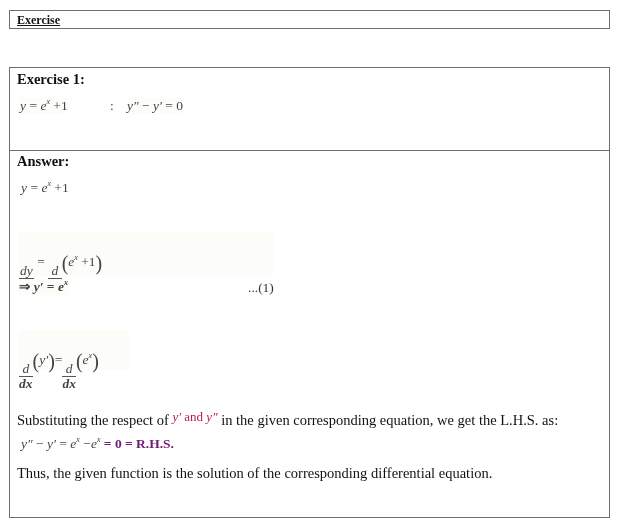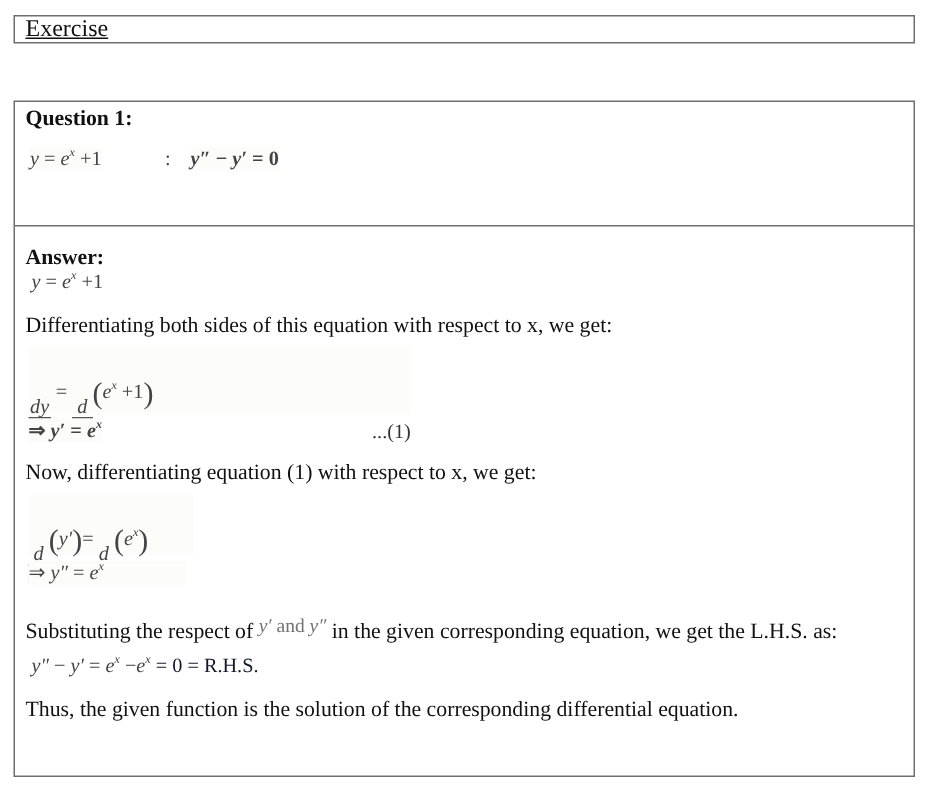--- a/index.html
+++ b/index.html
@@ -1,88 +1,83 @@
 <!DOCTYPE html>
 <html><head>
   <meta charset="utf-8">
   <style>
     html, body { margin: 0; padding: 0; background: #ffffff; }
     body { width: 619px; height: 524px; position: relative; overflow: hidden;
            font-family: "Liberation Serif", serif; color: #111; }
     .box { position: absolute; border: 1px solid #6e6e6e; box-sizing: border-box; background: #fff; }
     #exercise-box { left: 9px; top: 10px; width: 601px; height: 19px; }
-    #exercise-title { position: absolute; left: 7px; top: 0px; font-weight: normal; font-size: 16px;
+    #exercise-title { position: absolute; left: 7px; top: 0px; font-weight: bold; font-size: 12px;
                       text-decoration: underline; line-height: 18px; }
     #qa-box { left: 9px; top: 67px; width: 601px; height: 451px; }
     .divider { position: absolute; left: 0; right: 0; top: 82px; height: 0; border-top: 1px solid #6e6e6e; }
     .heading { position: absolute; left: 7px; font-weight: bold; font-size: 14.5px; line-height: 18px; }
     .para { position: absolute; left: 7px; font-size: 14.5px; line-height: 18px; white-space: nowrap; }
     .math { position: absolute; font-family: "Liberation Serif", serif; font-size: 13.5px;
             color: #444; white-space: nowrap; line-height: 16px; }
     .math i { font-style: italic; }
     .math sup { font-size: 8px; vertical-align: 6px; line-height: 0; font-style: italic; }
     .frac { display: inline-block; vertical-align: middle; text-align: center; font-style: italic; margin-top: 32px; }
     .frac .num { display: block; border-bottom: 1px solid #555; padding: 0 1px; line-height: 14px; }
     .frac .den { display: block; line-height: 14px; font-weight: bold; }
     .paren { font-size: 20px; vertical-align: middle; font-style: normal; }
     .eqn-bg { background: #fcfcf8; }
-    .inline-math { font-style: italic; font-size: 13px; color: #737373; vertical-align: 4px; }
+    .inline-math { font-style: italic; font-size: 13px; color: #be185d; vertical-align: 4px; }
   </style>
 </head>
 <body>
 
 <div class="box" id="exercise-box">
   <span id="exercise-title">Exercise</span>
 </div>
 
 <div class="box" id="qa-box">
 
-  <div class="heading" style="top:2px;">Question 1:</div>
+  <div class="heading" style="top:2px;">Exercise 1:</div>
 
   <div class="math eqn-bg" style="left:10px; top:30px;">
     <i>y</i> <span>=</span> <i>e</i><sup>x</sup> <span>+1</span>
   </div>
   <div class="math" style="left:100px; top:30px;">:</div>
-  <div class="math eqn-bg" style="left:117px; top:30px;font-weight:bold;">
+  <div class="math eqn-bg" style="left:117px; top:30px;">
     <i>y″</i> <span>−</span> <i>y′</i> <span>=</span> <span>0</span>
   </div>
 
   <div class="divider"></div>
 
-  <div class="heading" style="top:95px;">Answer:</div>
+  <div class="heading" style="top:84px;">Answer:</div>
 
   <div class="math" style="left:11px; top:112px;">
     <i>y</i> <span>=</span> <i>e</i><sup>x</sup> <span>+1</span>
   </div>
 
-  <div class="para" style="top:140px;">Differentiating both sides of this equation with respect to x, we get:</div>
 
   <div class="math eqn-bg" style="left:9px; top:164px; width:255px; height:44px;">
     <span class="frac"><span class="num">dy</span><span class="den">dx</span></span>
     <span>=</span>
     <span class="frac"><span class="num">d</span><span class="den">dx</span></span><span class="paren">(</span><i>e</i><sup>x</sup> <span>+1</span><span class="paren">)</span>
   </div>
   <div class="math eqn-bg" style="left:9px; top:211px;font-weight:bold;">
     <span>⇒</span> <i>y′</i> <span>=</span> <i>e</i><sup>x</sup>
   </div>
   <div class="math" style="left:238px; top:212px; color:#333;">...(1)</div>
 
-  <div class="para" style="top:238px;">Now, differentiating equation (1) with respect to x, we get:</div>
 
   <div class="math eqn-bg" style="left:9px; top:262px; width:110px; height:40px;">
     <span class="frac"><span class="num">d</span><span class="den">dx</span></span><span class="paren">(</span><i>y′</i><span class="paren">)</span><span>=</span><span class="frac"><span class="num">d</span><span class="den">dx</span></span><span class="paren">(</span><i>e</i><sup>x</sup><span class="paren">)</span>
-  </div>
-  <div class="math eqn-bg" style="left:9px; top:306px; width:105px;">
-    <span>⇒</span> <i>y″</i> <span>=</span> <i>e</i><sup>x</sup>
   </div>
 
   <div class="para" style="top:340px;">
     <span>Substituting the respect of</span>
     <span class="inline-math"><i>y′</i> <span style="font-style:normal;">and</span> <i>y″</i></span>
     <span>in the given corresponding equation, we get the L.H.S. as:</span>
   </div>
 
   <div class="math" style="left:11px; top:368px;">
-    <i>y″</i> <span>−</span> <i>y′</i> <span>=</span> <i>e</i><sup>x</sup> <span>−</span><i>e</i><sup>x</sup> <span style="color:#0f172a;">= 0 = R.H.S.</span>
+    <i>y″</i> <span>−</span> <i>y′</i> <span>=</span> <i>e</i><sup>x</sup> <span>−</span><i>e</i><sup>x</sup> <span style="color:#701a75;font-weight:bold;">= 0 = R.H.S.</span>
   </div>
 
   <div class="para" style="top:396px;text-align:right;">Thus, the given function is the solution of the corresponding differential equation.</div>
 </div>
 
 </body></html>

